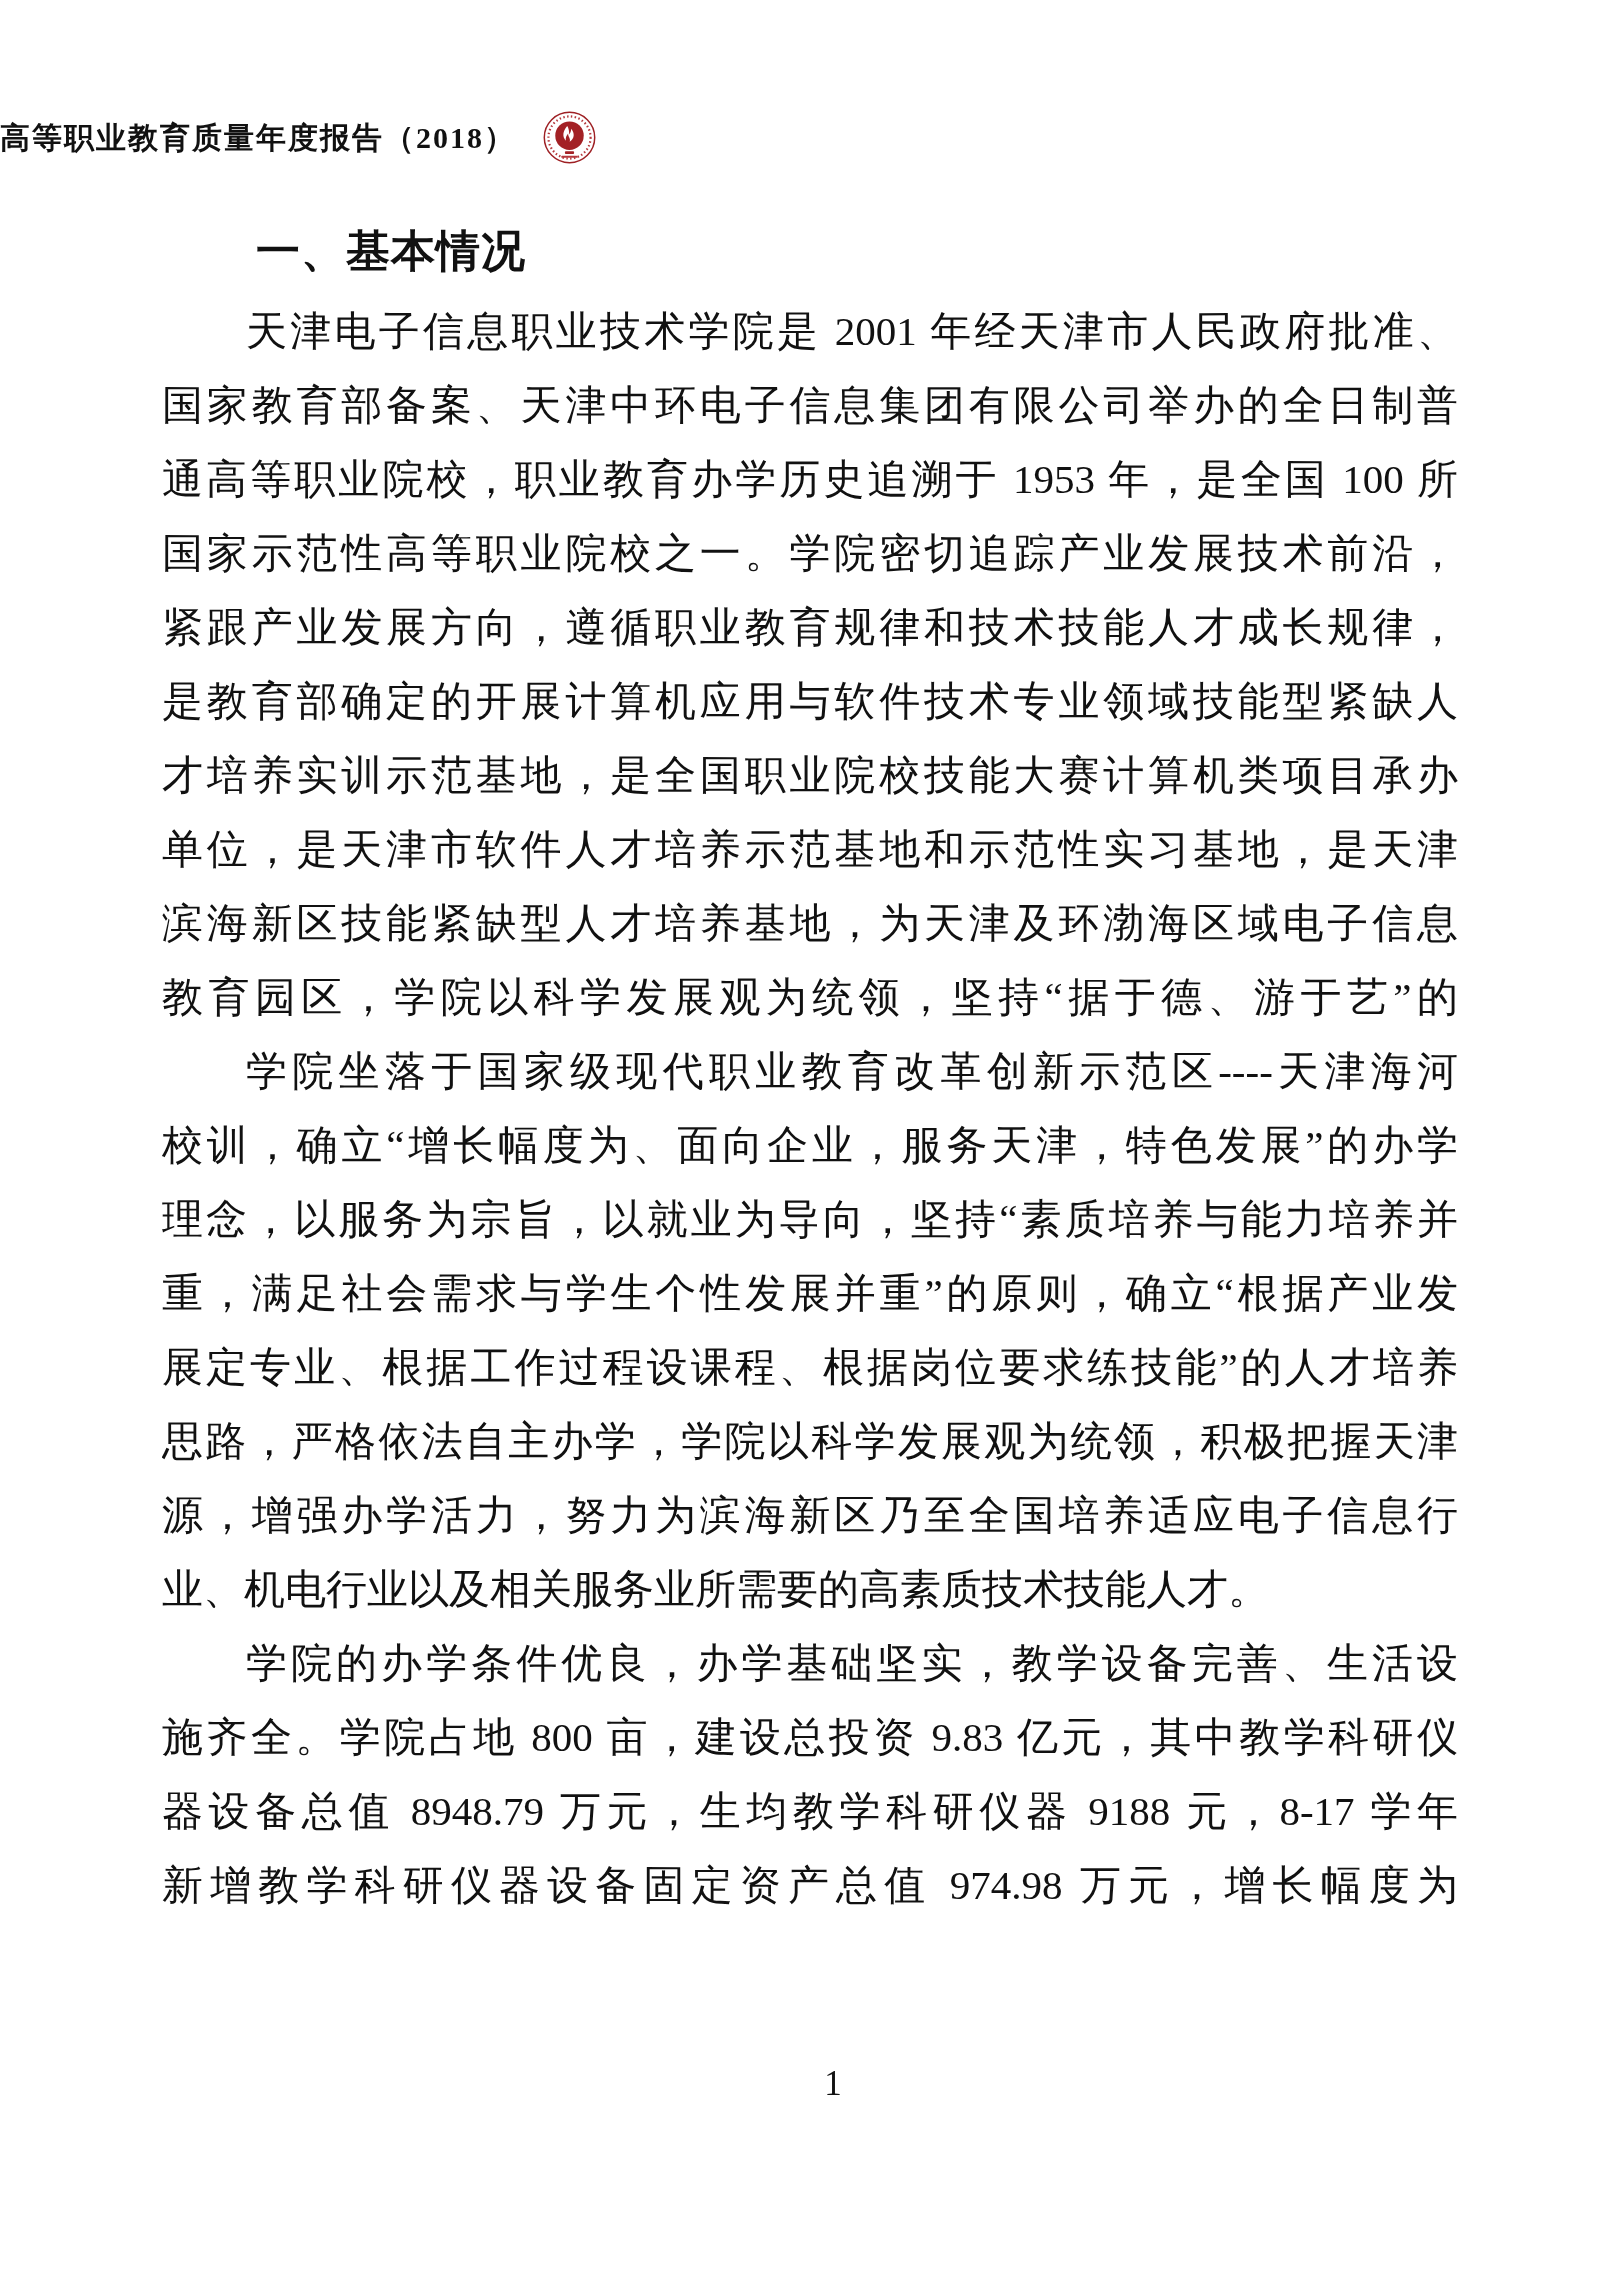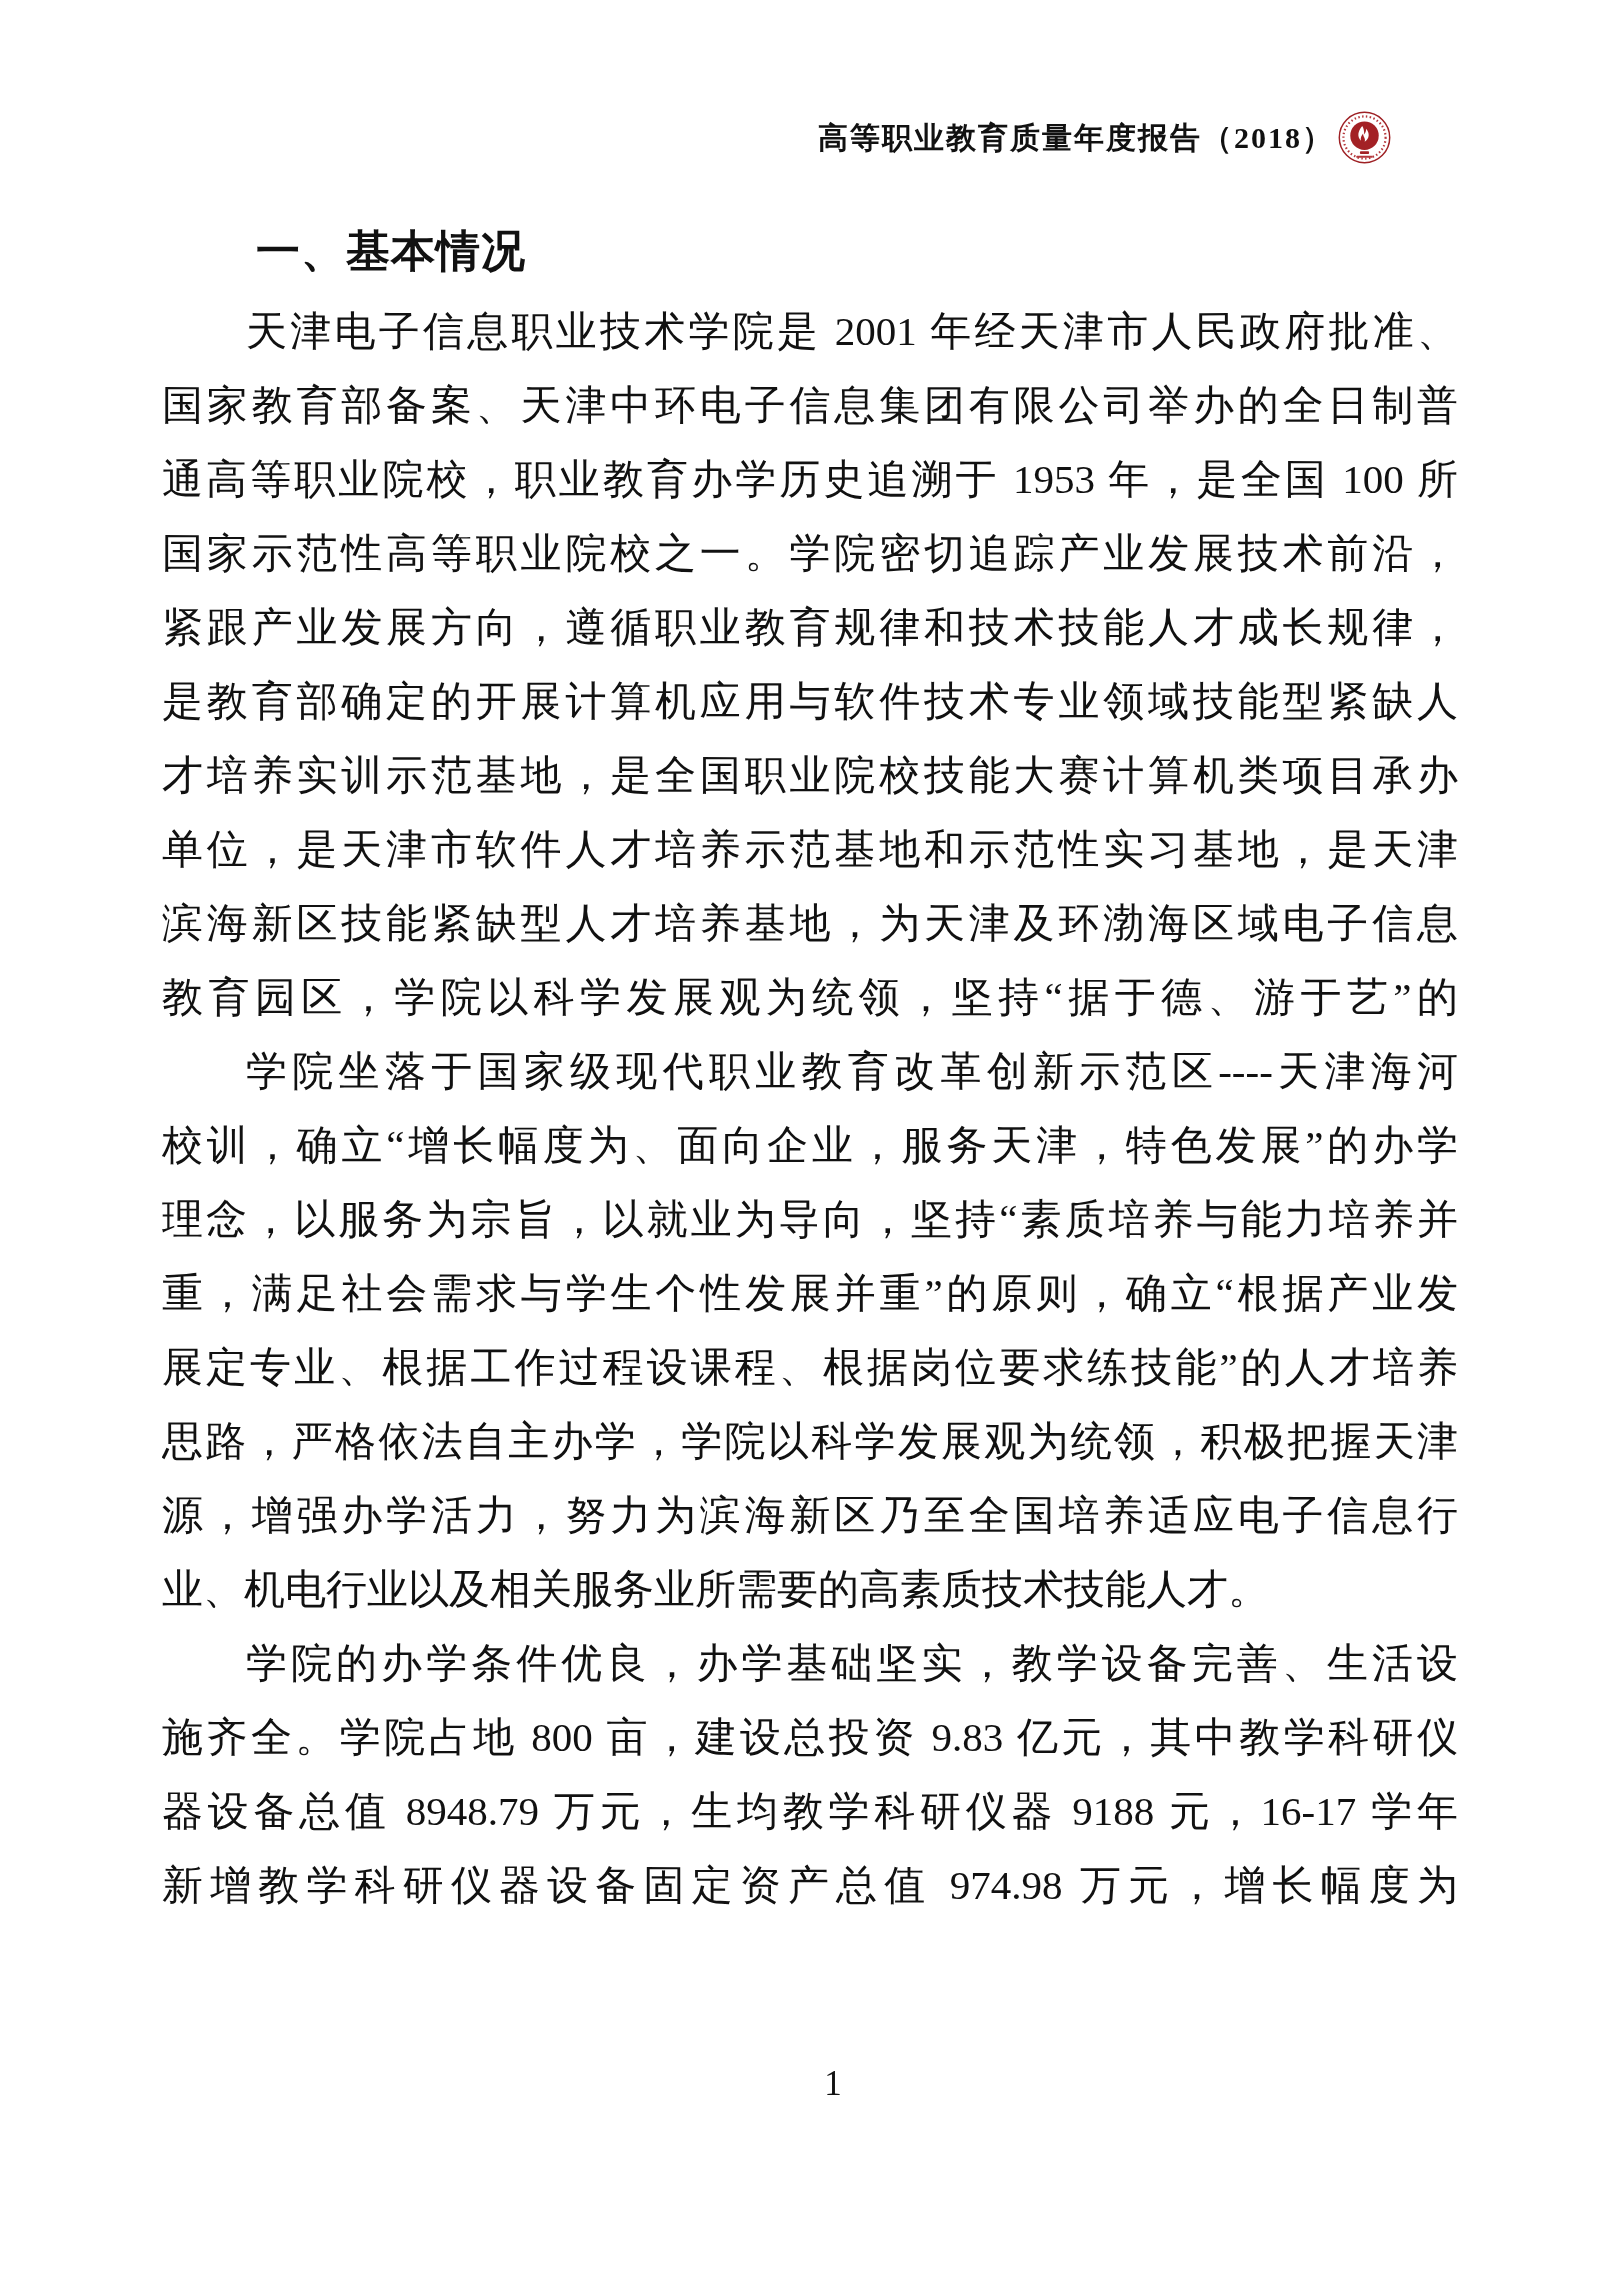--- a/index.html
+++ b/index.html
@@ -11,23 +11,23 @@
     font-family: "Liberation Serif", "DejaVu Serif", serif;
     color: #111111;
     overflow: hidden;
   }
   .header {
     position: absolute;
     top: 110px;
     left: 0;
     width: 1392px;
     display: flex;
-    justify-content: flex-end;
+    justify-content: flex-start;
     align-items: center;
-    gap: 3px;
+    gap: 26px;
   }
   .header-title {
     font-size: 30px;
     font-weight: bold;
     letter-spacing: 2px;
     line-height: 55px;
     white-space: nowrap;
   }
   .logo { width: 55px; height: 55px; flex: 0 0 auto; }
   .section-title {
@@ -105,20 +105,20 @@
     <div class="line">校训，确立“增长幅度为、面向企业，服务天津，特色发展”的办学</div>
     <div class="line">理念，以服务为宗旨，以就业为导向，坚持“素质培养与能力培养并</div>
     <div class="line">重，满足社会需求与学生个性发展并重”的原则，确立“根据产业发</div>
     <div class="line">展定专业、根据工作过程设课程、根据岗位要求练技能”的人才培养</div>
     <div class="line">思路，严格依法自主办学，学院以科学发展观为统领，积极把握天津</div>
     <div class="line">源，增强办学活力，努力为滨海新区乃至全国培养适应电子信息行</div>
     <div class="line end">业、机电行业以及相关服务业所需要的高素质技术技能人才。</div>
 
     <div class="line indent">学院的办学条件优良，办学基础坚实，教学设备完善、生活设</div>
     <div class="line">施齐全。学院占地 800 亩，建设总投资 9.83 亿元，其中教学科研仪</div>
-    <div class="line">器设备总值 8948.79 万元，生均教学科研仪器 9188 元，16-17 学年</div>
+    <div class="line">器设备总值 8948.79 万元，生均教学科研仪器 9188 元，8-17 学年</div>
     <div class="line">新增教学科研仪器设备固定资产总值 974.98 万元，增长幅度为</div>
   </div>
 
   <div class="page-number">1</div>
 
 </div>
 
 
 </body></html>

